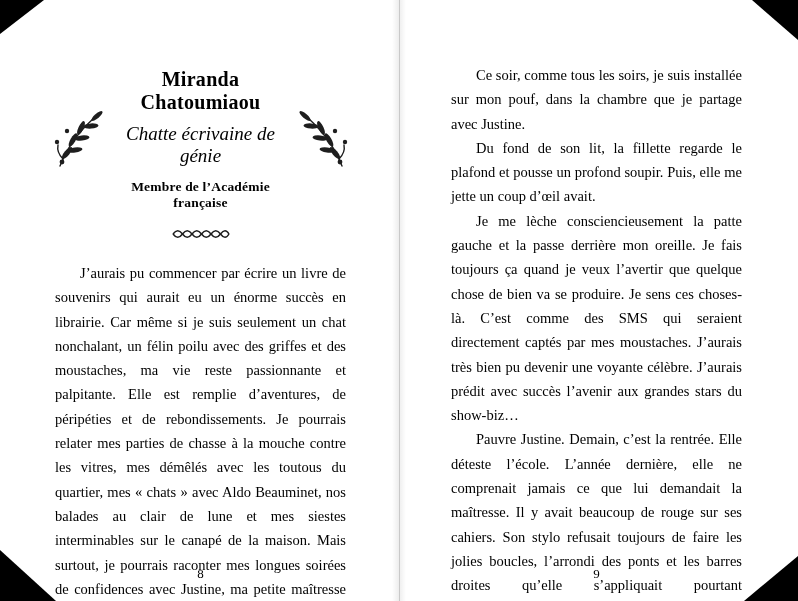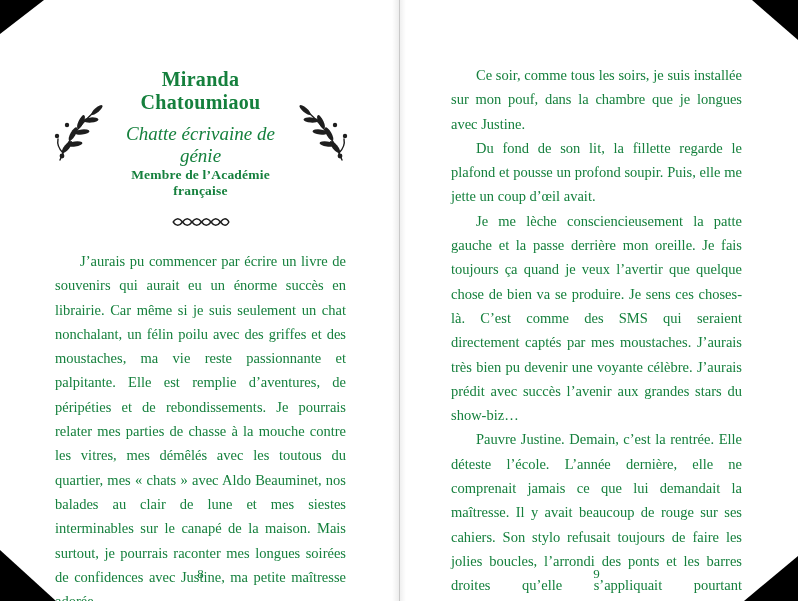--- a/index.html
+++ b/index.html
@@ -16,40 +16,40 @@
     clip-path: polygon(44px 0, 752px 0, 798px 40px, 798px 556px, 744px 601px, 56px 601px, 0 550px, 0 34px);
   }
   .gutter-shade {
     position: absolute; left: 392px; top: 0; width: 14px; height: 100%;
     background: linear-gradient(to right, rgba(0,0,0,0), rgba(0,0,0,0.07), rgba(0,0,0,0));
   }
   .gutter-line {
     position: absolute; left: 399px; top: 0; width: 1px; height: 100%;
     background: #c9c9c9;
   }
-  .page { position: absolute; color: #15803d; }
+  .page { position: absolute; color: #000000; }
   .page-left  { left: 55px;  top: 60px; width: 291px; height: 532px; }
   .page-right { left: 451px; top: 50px; width: 291px; height: 542px; }
 
   .chapter-header {
     display: flex; align-items: center; justify-content: center;
     gap: 4px; margin-top: 8px;
   }
   .branch { width: 54px; height: 62px; flex: none; }
   .branch.mirrored { transform: scaleX(-1); }
   .header-text { text-align: center; min-width: 180px; }
   .chapter-title {
     font-size: 20px; font-weight: 700; letter-spacing: 0.3px;
     margin: 0; line-height: 1.15;
   }
   .chapter-subtitle {
     font-size: 19px; font-style: italic; margin-top: 9px;
   }
   .chapter-affiliation {
-    font-size: 13.5px; font-weight: 700; letter-spacing: 0.2px;
+    font-size: 13.5px; font-weight: 700; margin-top: 12px; letter-spacing: 0.2px;
   }
   .divider { display: block; margin: 16px auto 0; width: 58px; height: 14px; }
 
   .body-text p {
     margin: 0;
     font-size: 14.5px;
     line-height: 24.3px;
     text-align: justify;
     text-indent: 25px;
     hyphens: auto;
@@ -131,21 +131,21 @@
     <div class="body-text left-body">
       <p>J’aurais pu commencer par écrire un livre de souvenirs qui aurait eu un énorme succès en librairie. Car même si je suis seulement un chat nonchalant, un félin poilu avec des griffes et des moustaches, ma vie reste passionnante et palpitante. Elle est remplie d’aventures, de péripéties et de rebondissements. Je pourrais relater mes parties de chasse à la mouche contre les vitres, mes démêlés avec les toutous du quartier, mes « chats » avec Aldo Beauminet, nos balades au clair de lune et mes siestes interminables sur le canapé de la maison. Mais surtout, je pourrais raconter mes longues soirées de confidences avec Justine, ma petite maîtresse adorée…</p>
       <p>C’est sûr, il faudrait plus de mille pages pour écrire toute ma vie.</p>
     </div>
 
     <div class="page-number">8</div>
   </div>
 
   <div class="page page-right">
     <div class="body-text right-body">
-      <p>Ce soir, comme tous les soirs, je suis installée sur mon pouf, dans la chambre que je longues avec Justine.</p>
+      <p>Ce soir, comme tous les soirs, je suis installée sur mon pouf, dans la chambre que je partage avec Justine.</p>
       <p>Du fond de son lit, la fillette regarde le plafond et pousse un profond soupir. Puis, elle me jette un coup d’œil avait.</p>
       <p>Je me lèche consciencieusement la patte gauche et la passe derrière mon oreille. Je fais toujours ça quand je veux l’avertir que quelque chose de bien va se produire. Je sens ces choses-là. C’est comme des SMS qui seraient directement captés par mes moustaches. J’aurais très bien pu devenir une voyante célèbre. J’aurais prédit avec succès l’avenir aux grandes stars du show-biz…</p>
       <p>Pauvre Justine. Demain, c’est la rentrée. Elle déteste l’école. L’année dernière, elle ne comprenait jamais ce que lui demandait la maîtresse. Il y avait beaucoup de rouge sur ses cahiers. Son stylo refusait toujours de faire les jolies boucles, l’arrondi des ponts et les barres droites qu’elle s’appliquait pourtant consciencieusement à tracer. Son écriture,</p>
     </div>
 
     <div class="page-number">9</div>
   </div>
 </div>
 
 </body></html>

